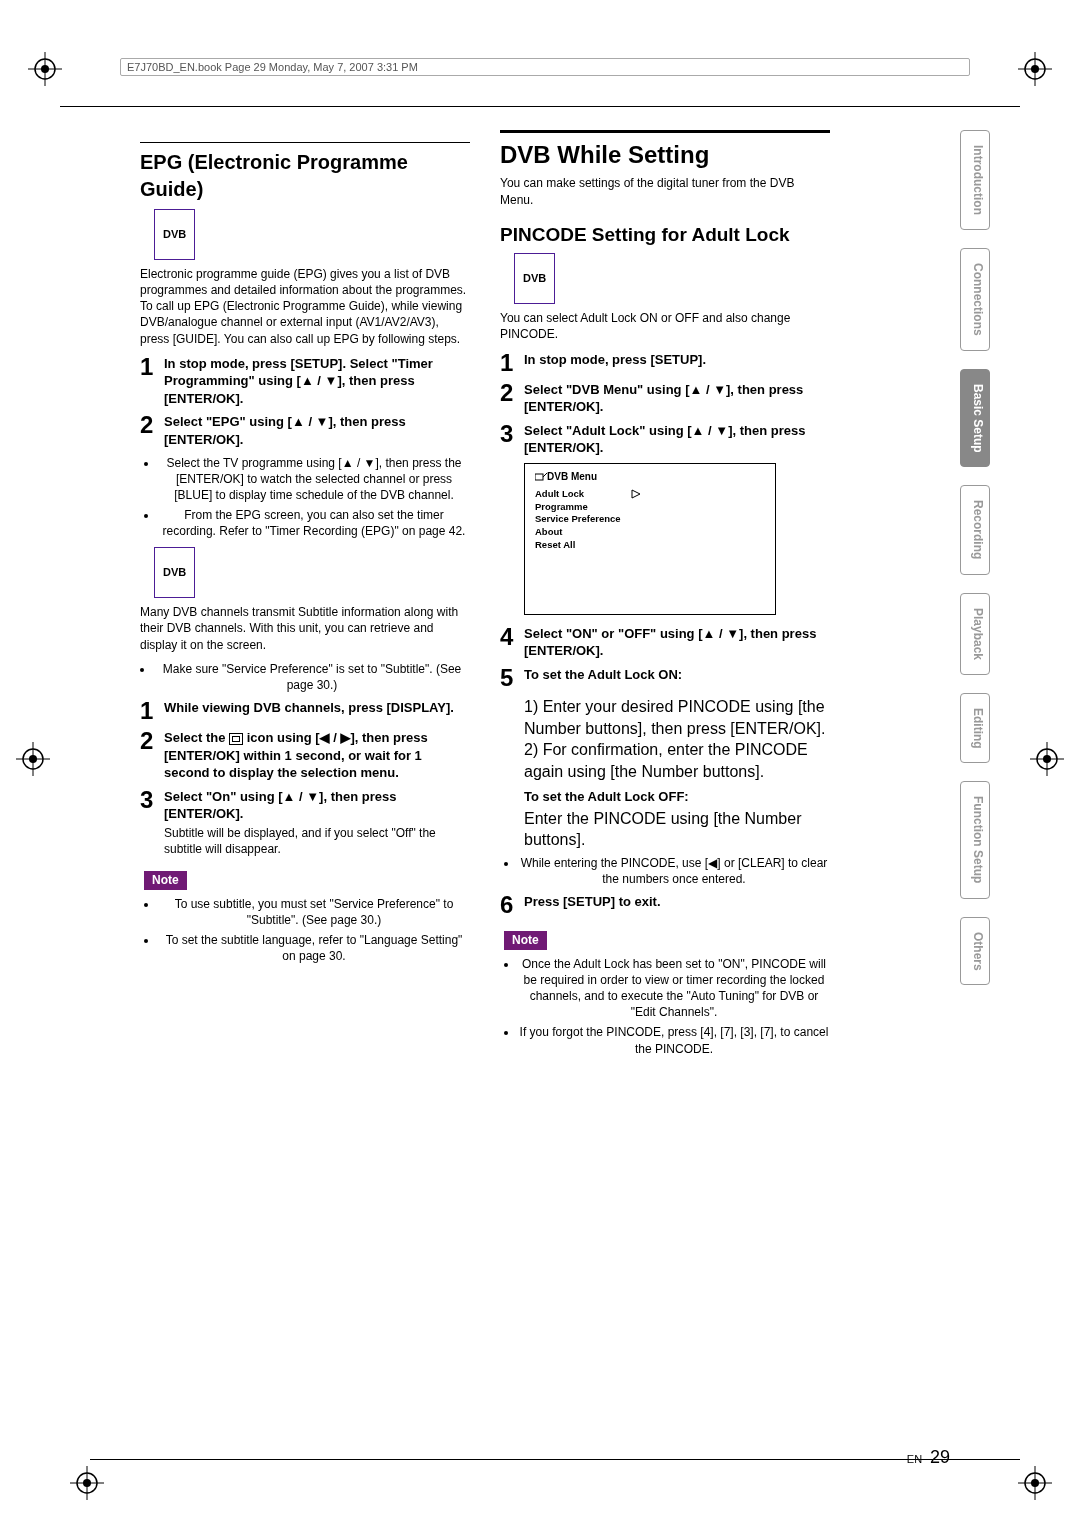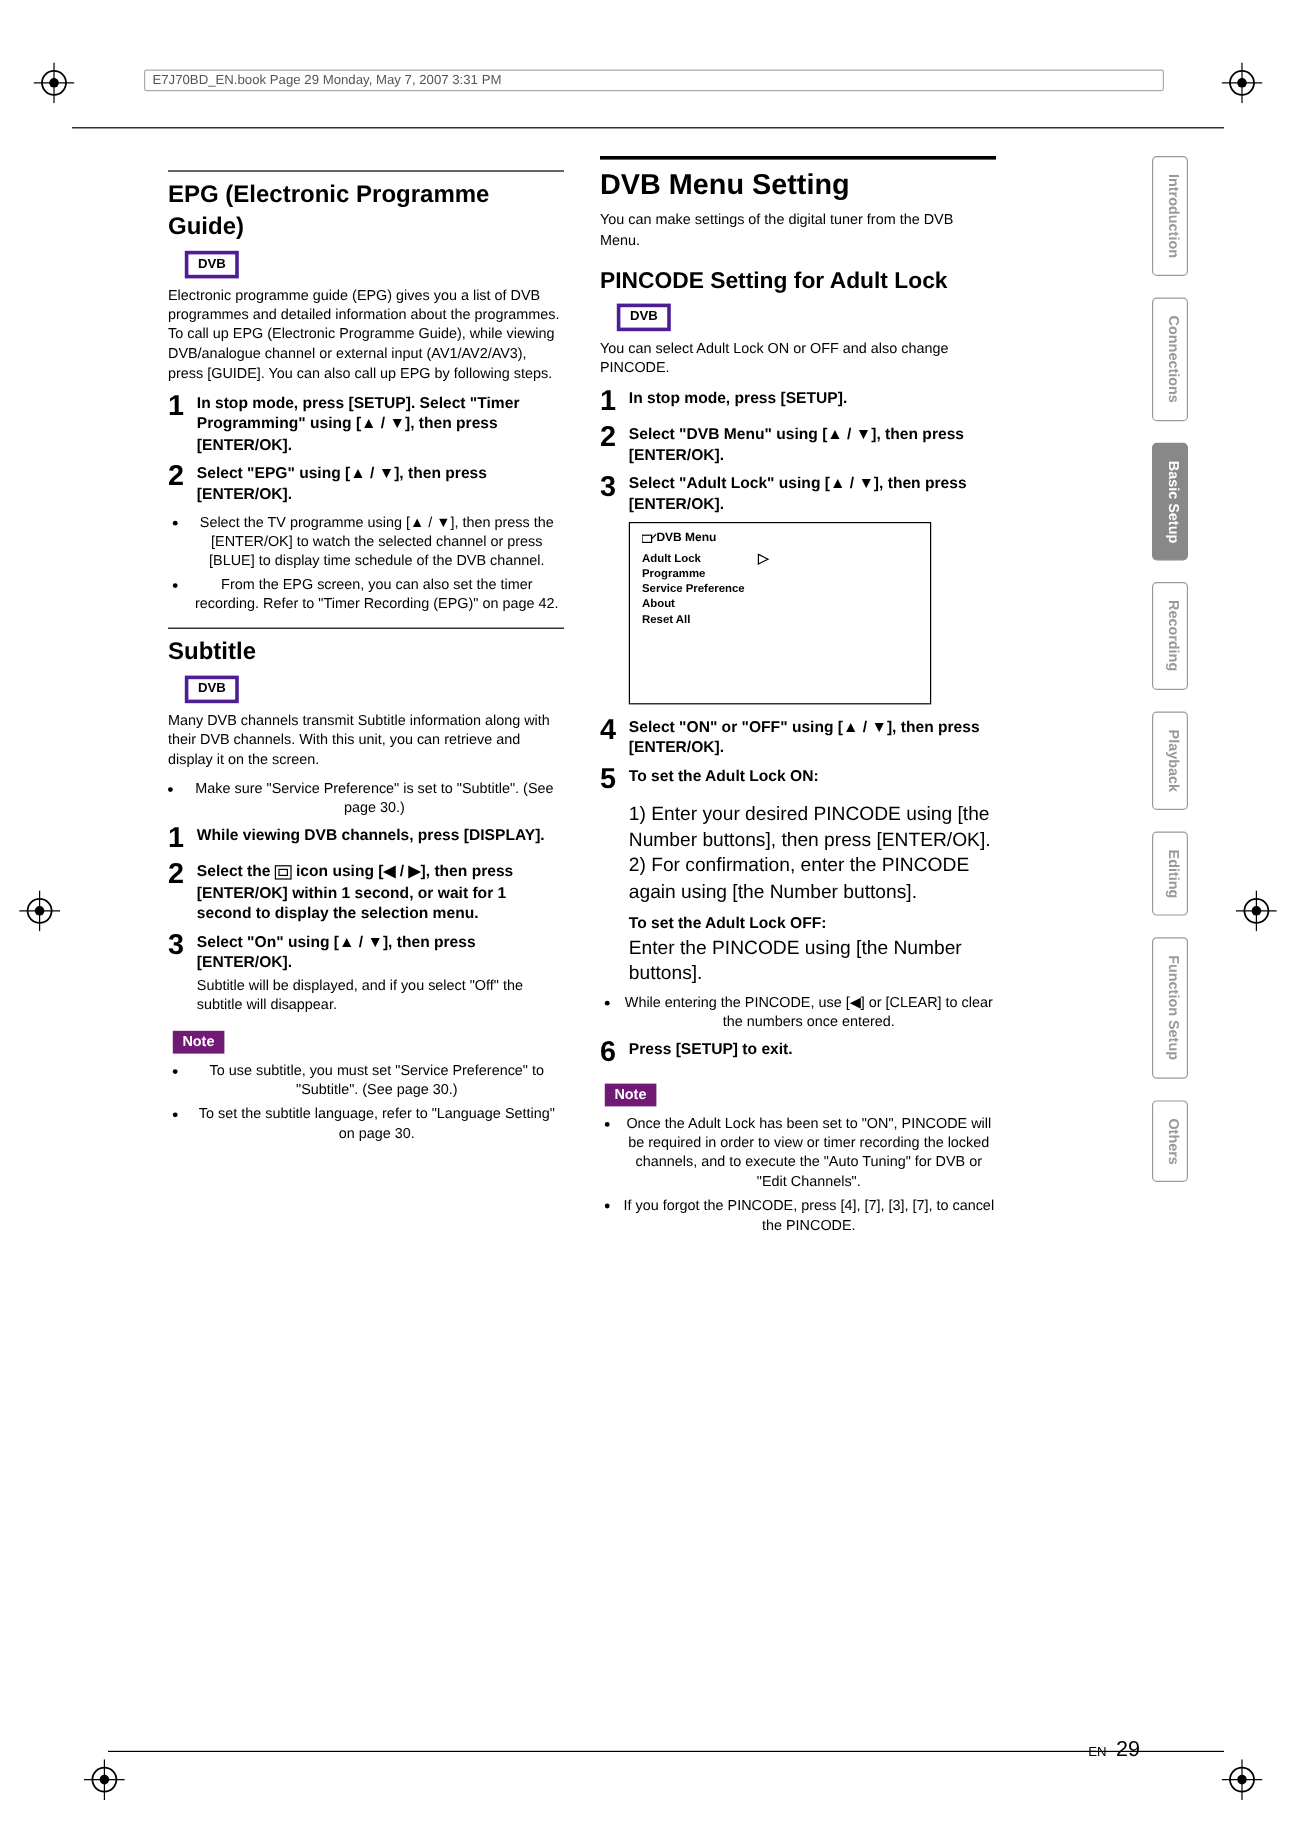--- a/index.html
+++ b/index.html
@@ -51,24 +51,24 @@
     padding-top: 6px;
     margin: 0 0 4px 0;
   }
   .section-title-sub {
     font-size: 19px;
     font-weight: bold;
     margin: 14px 0 4px 0;
   }
   .dvb-badge {
     display: inline-block;
-    border: 3px solid #4c1d95;
+    border: 1px solid #4c1d95;
     font-weight: bold;
     font-size: 11px;
-    padding: 1px 8px;
+    padding: 17px 8px;
     margin: 2px 0 6px 14px;
   }
   .body-text {
     font-size: 12px;
     margin: 0 0 8px 0;
   }
   .step {
     display: flex;
     align-items: flex-start;
     margin: 6px 0;
@@ -264,21 +264,20 @@
     </div>
     <div class="step">
       <div class="step-num">2</div>
       <div class="step-body">Select "EPG" using [▲ / ▼], then press [ENTER/OK].</div>
     </div>
     <ul class="bullets">
       <li>Select the TV programme using [▲ / ▼], then press the [ENTER/OK] to watch the selected channel or press [BLUE] to display time schedule of the DVB channel.</li>
       <li>From the EPG screen, you can also set the timer recording. Refer to "Timer Recording (EPG)" on page 42.</li>
     </ul>
 
-    <div class="section-title">Subtitle</div>
     <div class="dvb-badge">DVB</div>
     <p class="body-text">Many DVB channels transmit Subtitle information along with their DVB channels. With this unit, you can retrieve and display it on the screen.</p>
     <ul class="bullets" style="margin-left:14px">
       <li>Make sure "Service Preference" is set to "Subtitle". (See page 30.)</li>
     </ul>
 
     <div class="step">
       <div class="step-num">1</div>
       <div class="step-body">While viewing DVB channels, press [DISPLAY].</div>
     </div>
@@ -299,21 +298,21 @@
     </div>
 
     <div class="note-badge">Note</div>
     <ul class="bullets">
       <li>To use subtitle, you must set "Service Preference" to "Subtitle". (See page 30.)</li>
       <li>To set the subtitle language, refer to "Language Setting" on page 30.</li>
     </ul>
   </div>
 
   <div class="col">
-    <div class="section-title-major">DVB Menu Setting</div>
+    <div class="section-title-major">DVB While Setting</div>
     <p class="body-text">You can make settings of the digital tuner from the DVB Menu.</p>
 
     <div class="section-title-sub">PINCODE Setting for Adult Lock</div>
     <div class="dvb-badge">DVB</div>
     <p class="body-text">You can select Adult Lock ON or OFF and also change PINCODE.</p>
 
     <div class="step">
       <div class="step-num">1</div>
       <div class="step-body">In stop mode, press [SETUP].</div>
     </div>

